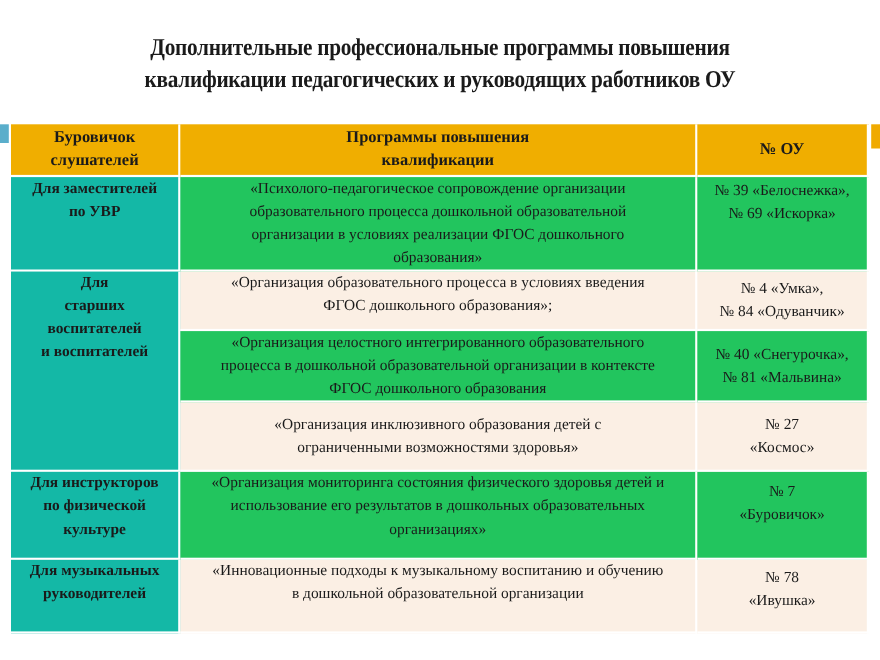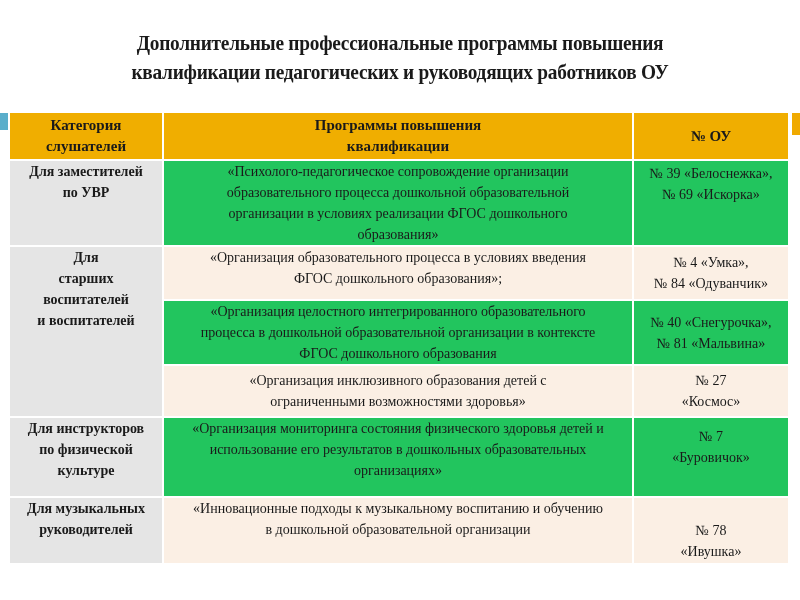--- a/index.html
+++ b/index.html
@@ -9,21 +9,21 @@
            font-weight:bold; font-size:22px; line-height:29px; letter-spacing:-0.3px;
            font-family:"Liberation Serif",serif; transform:scaleX(0.88); transform-origin:center; }
   .title div { white-space:nowrap; }
   .accent-left { position:absolute; left:0; top:113px; width:8px; height:17px; background:#5aaecb; }
   .accent-right { position:absolute; left:792px; top:113px; width:8px; height:22px; background:#f0aa00; }
   table.grid { position:absolute; left:10px; top:113px; width:780px; border-collapse:separate; border-spacing:0;
                table-layout:fixed; }
   table.grid td, table.grid th { border-right:2px solid #ffffff; border-bottom:2px solid #ffffff;
                text-align:center; vertical-align:top; padding:0 6px; font-size:14px; line-height:21px; }
   table.grid th { background:#f0ae00; font-weight:bold; font-size:15px; vertical-align:middle; height:46px; }
-  td.cat { background:#e5e5e5; font-weight:bold; vertical-align:middle; font-size:14px; line-height:21px; }
+  td.cat { background:#14b8a6; font-weight:bold; vertical-align:middle; font-size:14px; line-height:21px; }
   td.odd { background:#22c55e; }
   td.even { background:#fbefe4; }
   .pad { padding-top:2px !important; }
 </style>
 </head>
 <body>
 
 <div class="title">
   <div>Дополнительные профессиональные программы повышения</div>
   <div>квалификации педагогических и руководящих работников ОУ</div>
@@ -34,21 +34,21 @@
 
 <table class="grid">
   <colgroup>
     <col style="width:154px">
     <col style="width:470px">
     <col style="width:156px">
   </colgroup>
   <tbody>
       <tr>
     <th>
-      <div>Категория</div>
+      <div>Буровичок</div>
       <div>слушателей</div>
     </th>
     <th>
       <div>Программы повышения</div>
       <div>квалификации</div>
     </th>
     <th>
       <div>№ ОУ</div>
     </th>
   </tr>
@@ -92,21 +92,21 @@
       <div>«Организация целостного интегрированного образовательного</div>
       <div>процесса в дошкольной образовательной организации в контексте</div>
       <div>ФГОС дошкольного образования</div>
     </td>
     <td class="odd" style="vertical-align:middle">
       <div>№ 40 «Снегурочка»,</div>
       <div>№ 81 «Мальвина»</div>
     </td>
   </tr>
 
-  <tr style="height:52px">
+  <tr style="height:63px">
     <td class="even" style="vertical-align:middle">
       <div>«Организация инклюзивного образования детей с</div>
       <div>ограниченными возможностями здоровья»</div>
     </td>
     <td class="even" style="vertical-align:middle">
       <div>№ 27</div>
       <div>«Космос»</div>
     </td>
   </tr>
 
@@ -129,19 +129,19 @@
 
   <tr style="height:67px">
     <td class="cat">
       <div>Для музыкальных</div>
       <div>руководителей</div>
     </td>
     <td class="even" style="padding-top:0">
       <div>«Инновационные подходы к музыкальному воспитанию и обучению</div>
       <div>в дошкольной образовательной организации</div>
     </td>
-    <td class="even" style="padding-top:22px">
+    <td class="even" style="padding-top:6px">
       <div>№ 78</div>
       <div>«Ивушка»</div>
     </td>
   </tr>
 </tbody>
   </table>
 
 </body></html>

